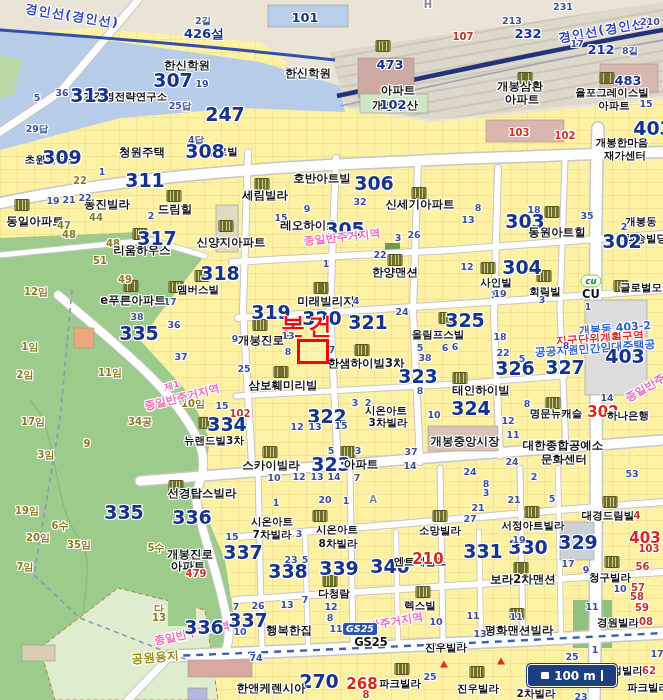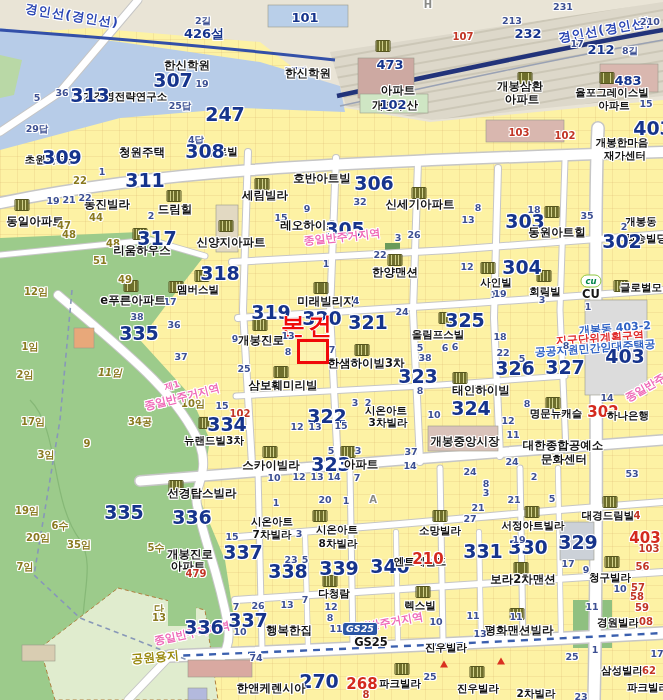--- a/index.html
+++ b/index.html
@@ -273,21 +273,21 @@
       <div class="lbl lbl-bldg" style="left: 198px; top: 289px;">멤버스빌</div>
       <div class="lbl lbl-apt" style="left: 133px; top: 301px;">e푸른아파트</div>
       <div class="lbl num-olive" style="left: 125px; top: 280px;">49</div>
       <div class="lbl num-olive" style="left: 36px; top: 292px;">12임</div>
       <div class="lbl num-big" style="left: 139px; top: 333px;">335</div>
       <div class="lbl num-sm" style="left: 137px; top: 317px;">38</div>
       <div class="lbl num-sm" style="left: 174px; top: 325px;">36</div>
       <div class="lbl num-sm" style="left: 181px; top: 357px;">37</div>
       <div class="lbl num-olive" style="left: 30px; top: 347px;">1임</div>
       <div class="lbl num-olive" style="left: 25px; top: 375px;">2임</div>
-      <div class="lbl num-olive" style="left: 110px; top: 373px; font-style: italic;">11임</div>
+      <div class="lbl num-olive" style="left: 110px; top: 373px;">11임</div>
       <div class="lbl num-olive" style="left: 193px; top: 404px;">10임</div>
       <div class="lbl num-olive" style="left: 33px; top: 422px;">17임</div>
       <div class="lbl num-olive" style="left: 140px; top: 422px;">34공</div>
       <div class="lbl zoning-sm" style="left: 172px; top: 386px; transform: translate(-50%, -50%) rotate(-14deg);">제1</div>
       <div class="lbl zoning" style="left: 182px; top: 397px; transform: translate(-50%, -50%) rotate(-14deg);">종일반주거지역</div>
       <div class="lbl num-olive" style="left: 46px; top: 455px;">3임</div>
       <div class="lbl num-olive" style="left: 87px; top: 444px;">9</div>
       <div class="lbl num-big" style="left: 124px; top: 512px;">335</div>
       <div class="lbl num-olive" style="left: 27px; top: 511px;">19임</div>
       <div class="lbl num-olive" style="left: 60px; top: 526px;">6수</div>
@@ -499,13 +499,18 @@
       <div class="lbl zoning" style="left: 385px; top: 623px; transform: translate(-50%, -50%) rotate(-10deg);">종일반주거지역</div>
     </div>
 
   <div class="subject-rect"></div>
 
   <div class="cu-pill">
     <span>cu</span>
   </div>
   <div class="gs-logo">GS25</div>
 
+  <div class="scalebar">
+    <span class="sb-icon"></span>
+    <span>100 m</span>
+    <span class="tick"></span>
+  </div>
 </div>
 
 </body></html>

